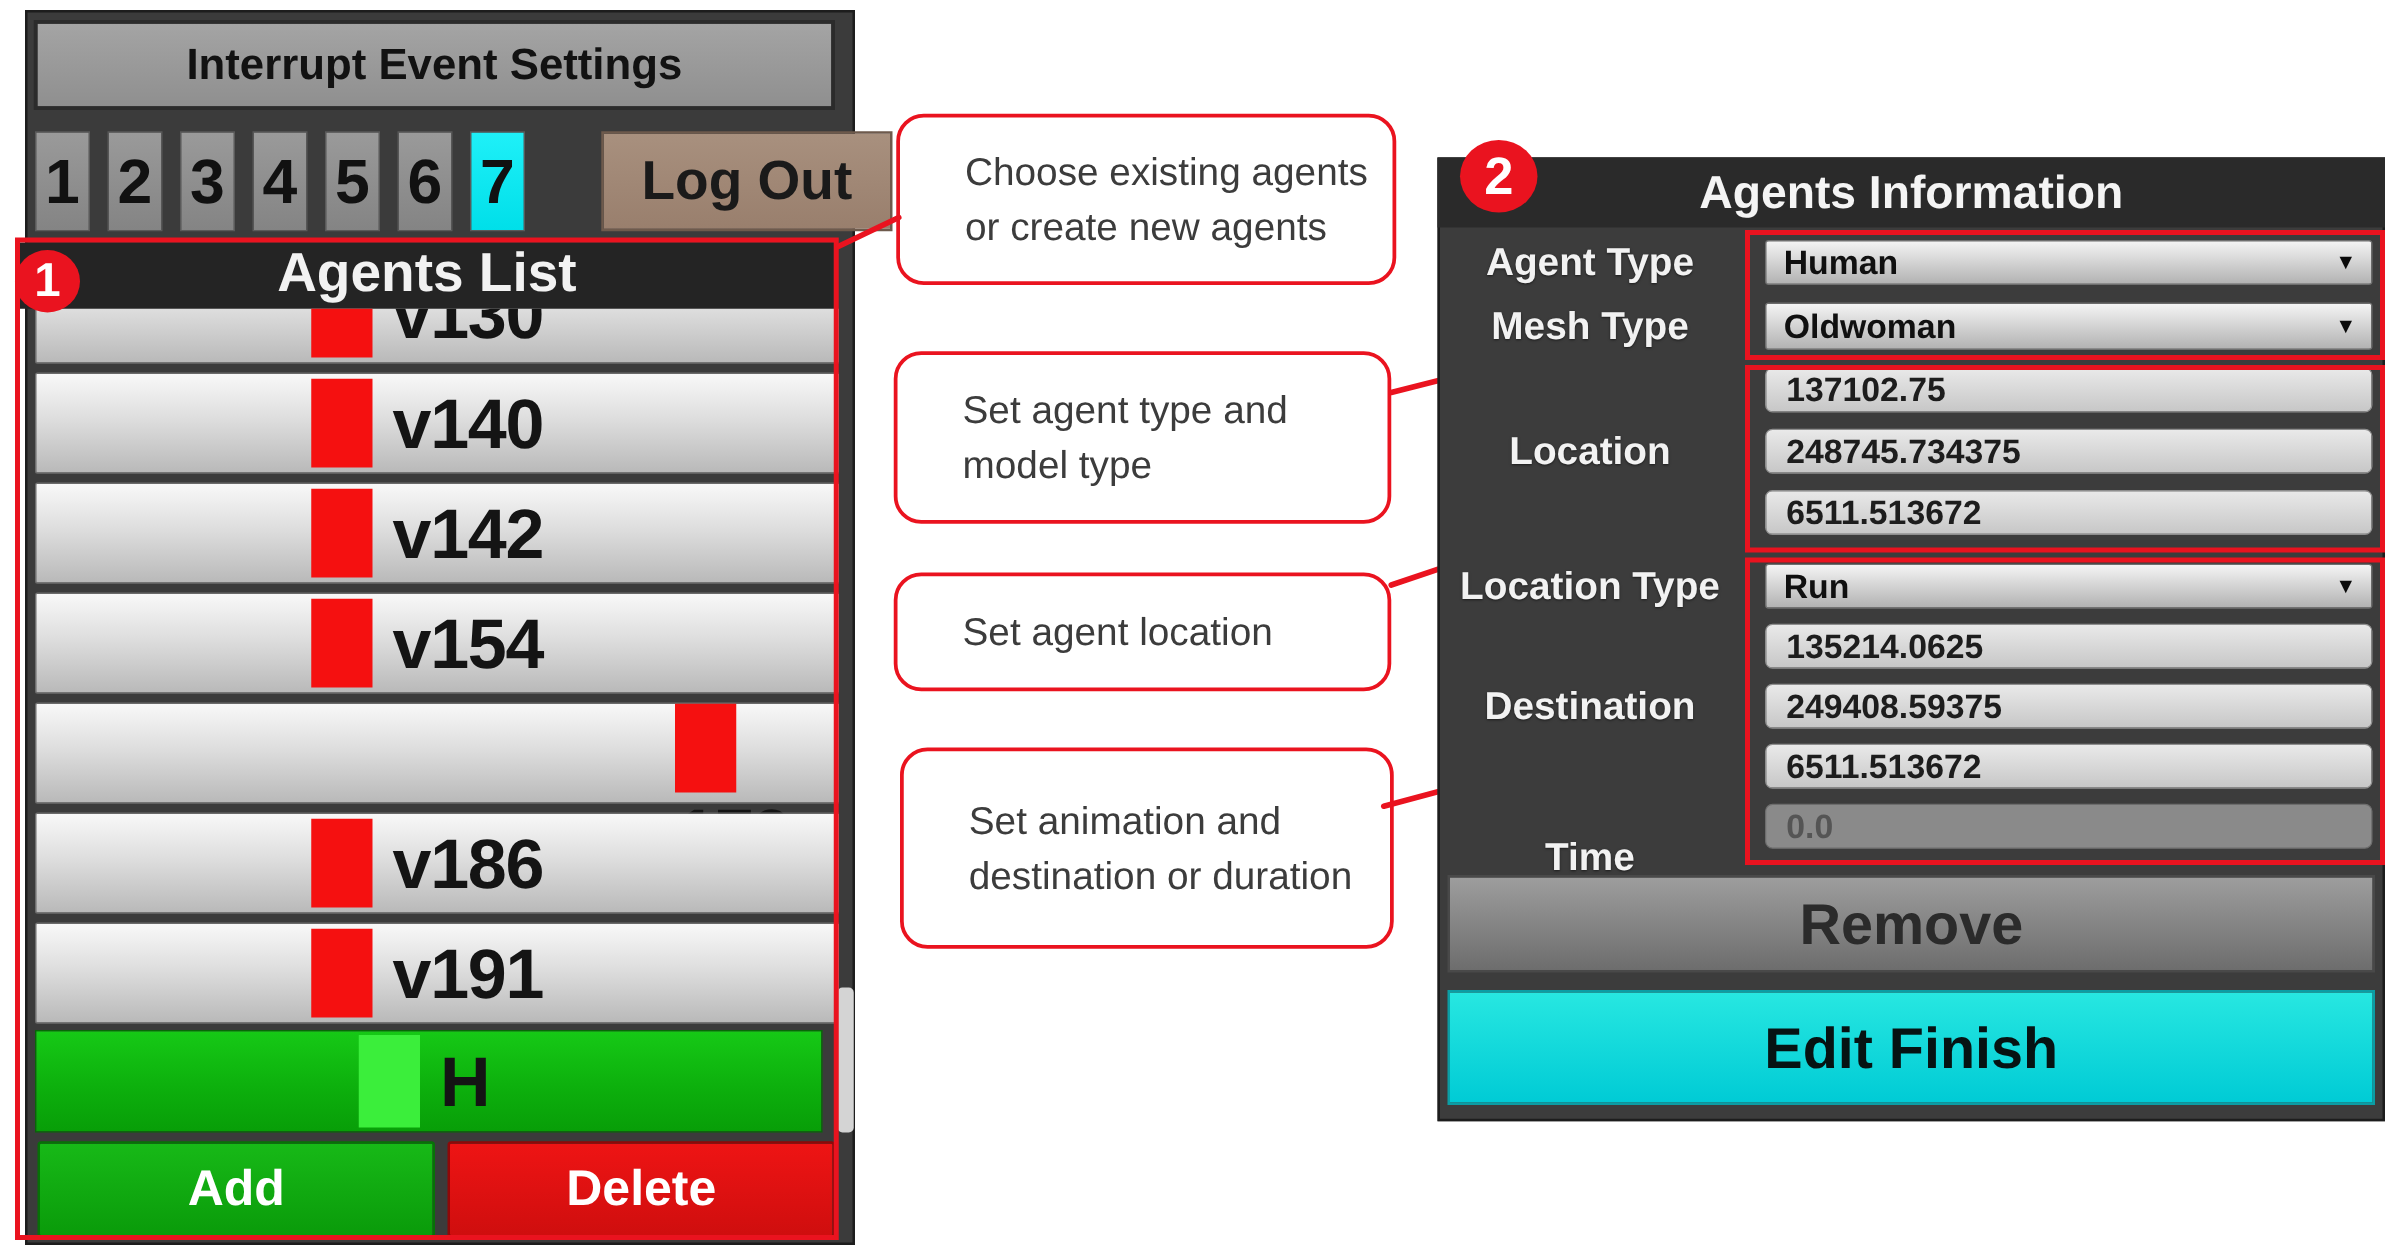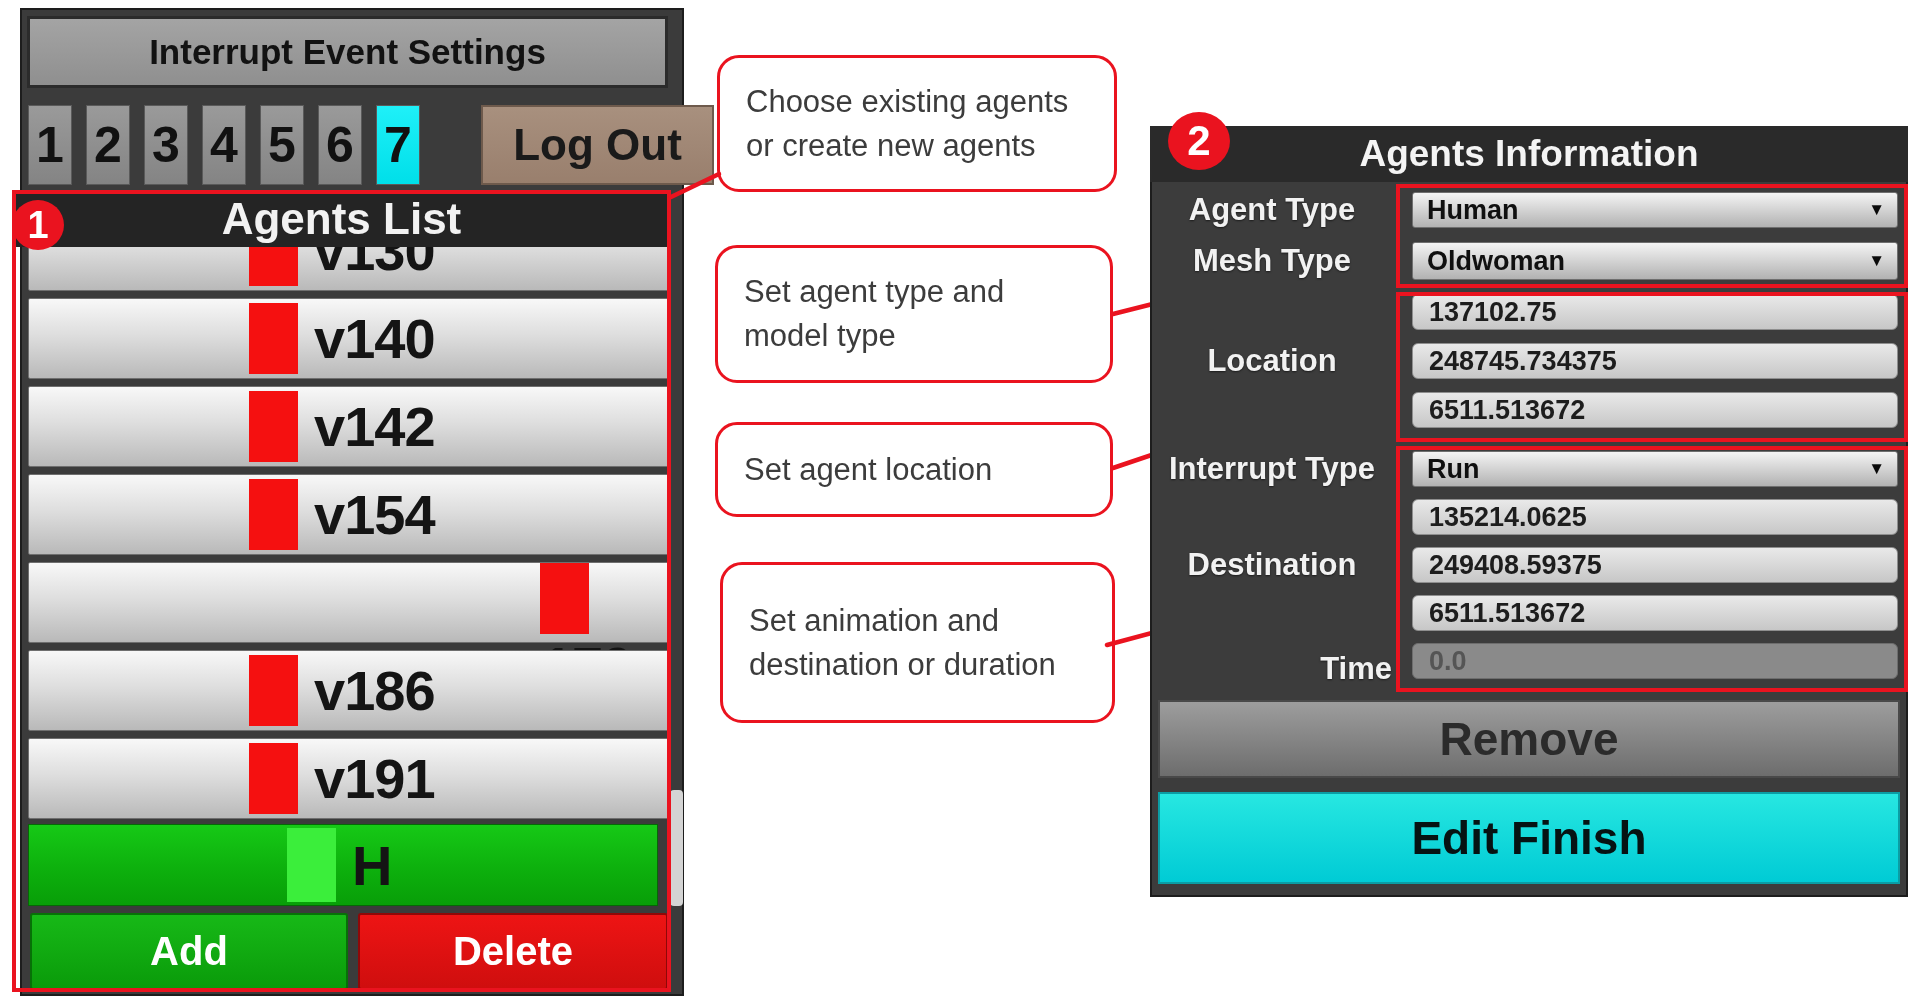--- a/index.html
+++ b/index.html
@@ -31,22 +31,22 @@
            font-weight:bold;font-size:40px;display:flex;align-items:center;justify-content:center;border-radius:3px;}
   .btn-delete{background:linear-gradient(180deg,#ee1414,#cf0e0e);border:2px solid #8f0808;color:#fff;
            font-weight:bold;font-size:40px;display:flex;align-items:center;justify-content:center;border-radius:3px;}
   .scroll-thumb{background:#d4d4d4;border-radius:4px;}
 
   
   .anno-rect{border:4px solid #ea131f;background:transparent;}
   .badge{background:#ea131f;color:#ffffff;font-weight:bold;display:flex;align-items:center;justify-content:center;
          border-radius:50%;}
   .callout{background:#ffffff;border:3.5px solid #ea131f;border-radius:22px;
-           display:flex;flex-direction:column;justify-content:center;padding-left:26px;
-           color:#3c3c3c;font-size:31px;line-height:44px;}
+           display:flex;flex-direction:column;justify-content:center;padding-left:52px;
+           color:#3c3c3c;font-size:31px;line-height:44px;margin-top:36px;}
   #connector-svg{pointer-events:none;}
 
   
   .rp-header{background:#2a2a2a;color:#f4f4f4;font-weight:bold;font-size:37px;
              display:flex;align-items:center;justify-content:center;}
   .rp-label{color:#f2f2f2;font-weight:bold;font-size:31px;display:flex;align-items:center;justify-content:center;
             text-shadow:0 1px 2px rgba(0,0,0,.55);}
   .dropdown{background:linear-gradient(180deg,#f4f4f4,#b2b2b2);border:1px solid #6f6f6f;border-radius:3px;
             display:flex;align-items:center;padding:0 14px;font-weight:bold;font-size:27px;color:#101010;position:absolute;box-sizing:border-box;}
   .dd-arrow{position:absolute;right:12px;top:50%;transform:translateY(-50%);font-size:17px;color:#0a0a0a;}
@@ -187,26 +187,26 @@
   <div class="abs rp-label" style="left:1152px;top:192px;width:240px;height:36px;">
     <span>Agent Type</span>
     </div>
   <div class="abs rp-label" style="left:1152px;top:242px;width:240px;height:38px;">
     <span>Mesh Type</span>
     </div>
   <div class="abs rp-label" style="left:1152px;top:343px;width:240px;height:36px;">
     <span>Location</span>
     </div>
   <div class="abs rp-label" style="left:1140px;top:451px;width:264px;height:36px;">
-    <span>Interrupt Type</span>
+    <span>Location Type</span>
     </div>
   <div class="abs rp-label" style="left:1152px;top:547px;width:240px;height:36px;">
     <span>Destination</span>
     </div>
-  <div class="abs rp-label" style="left:1152px;top:651px;width:240px;height:36px;justify-content:flex-end;">
+  <div class="abs rp-label" style="left:1152px;top:668px;width:240px;height:36px;">
     <span>Time</span>
     </div>
 
   <div class="dropdown" style="left:1412px;top:192px;width:486px;height:36px;">
     <span>Human</span>
     <span class="dd-arrow">▼</span>
   </div>
   <div class="dropdown" style="left:1412px;top:242px;width:486px;height:38px;">
     <span>Oldwoman</span>
     <span class="dd-arrow">▼</span>

